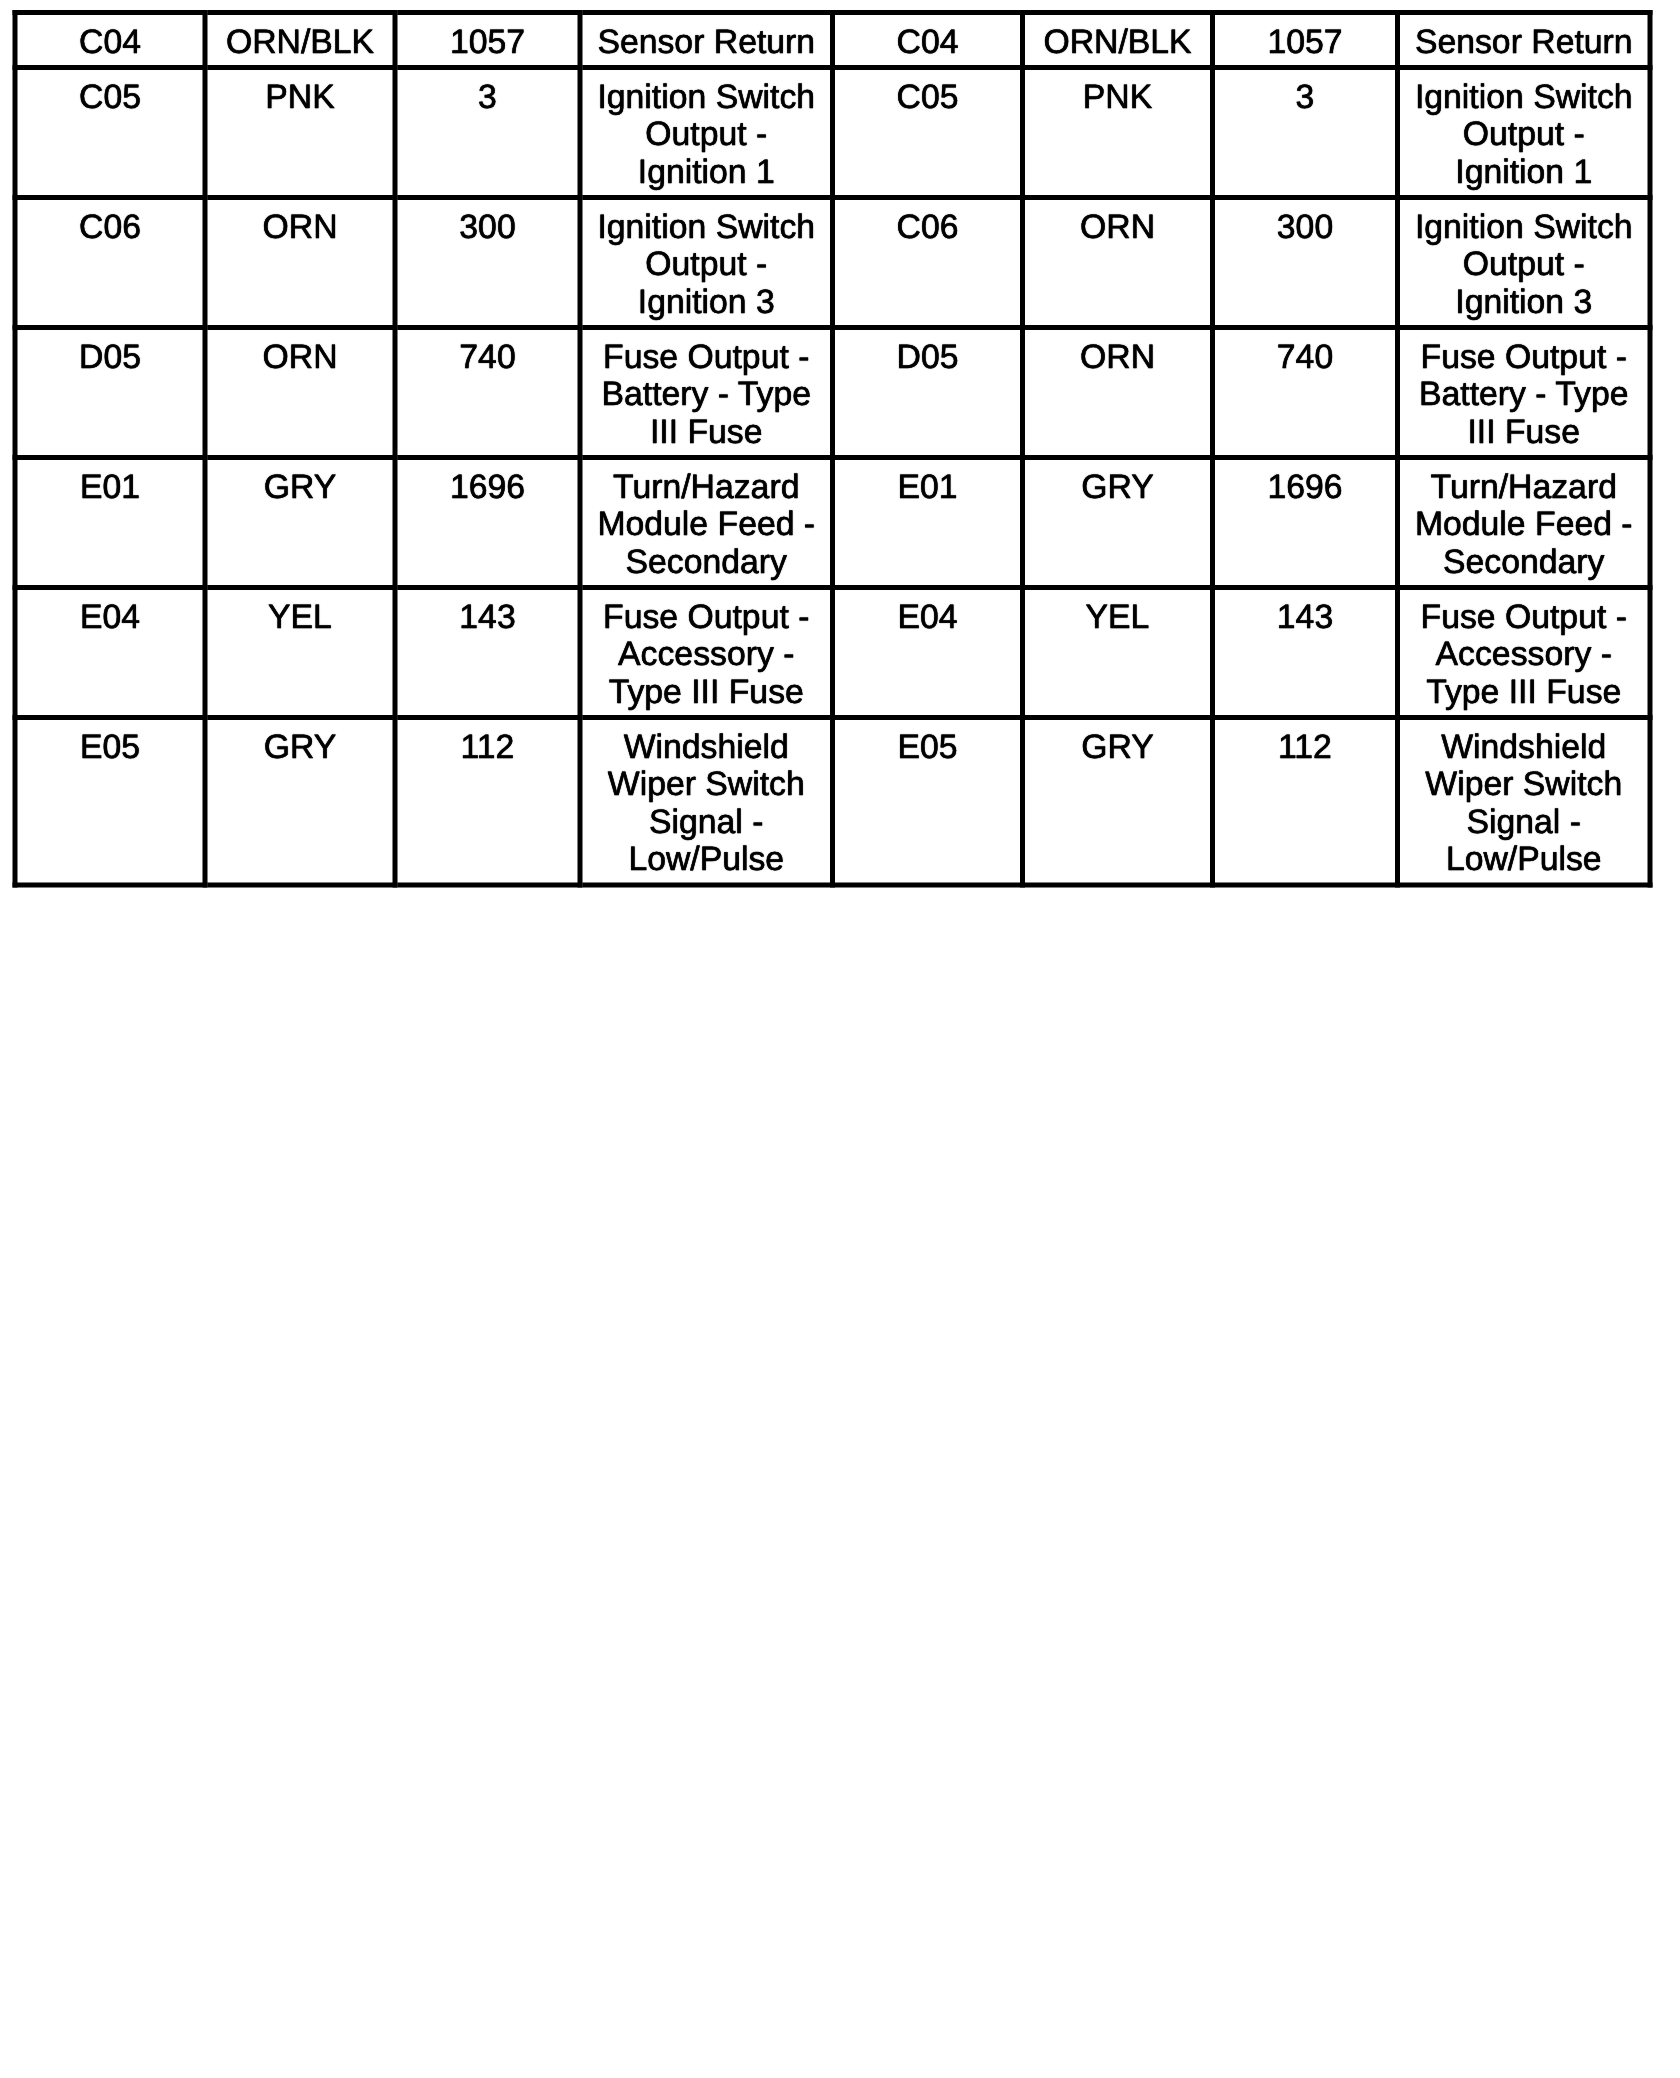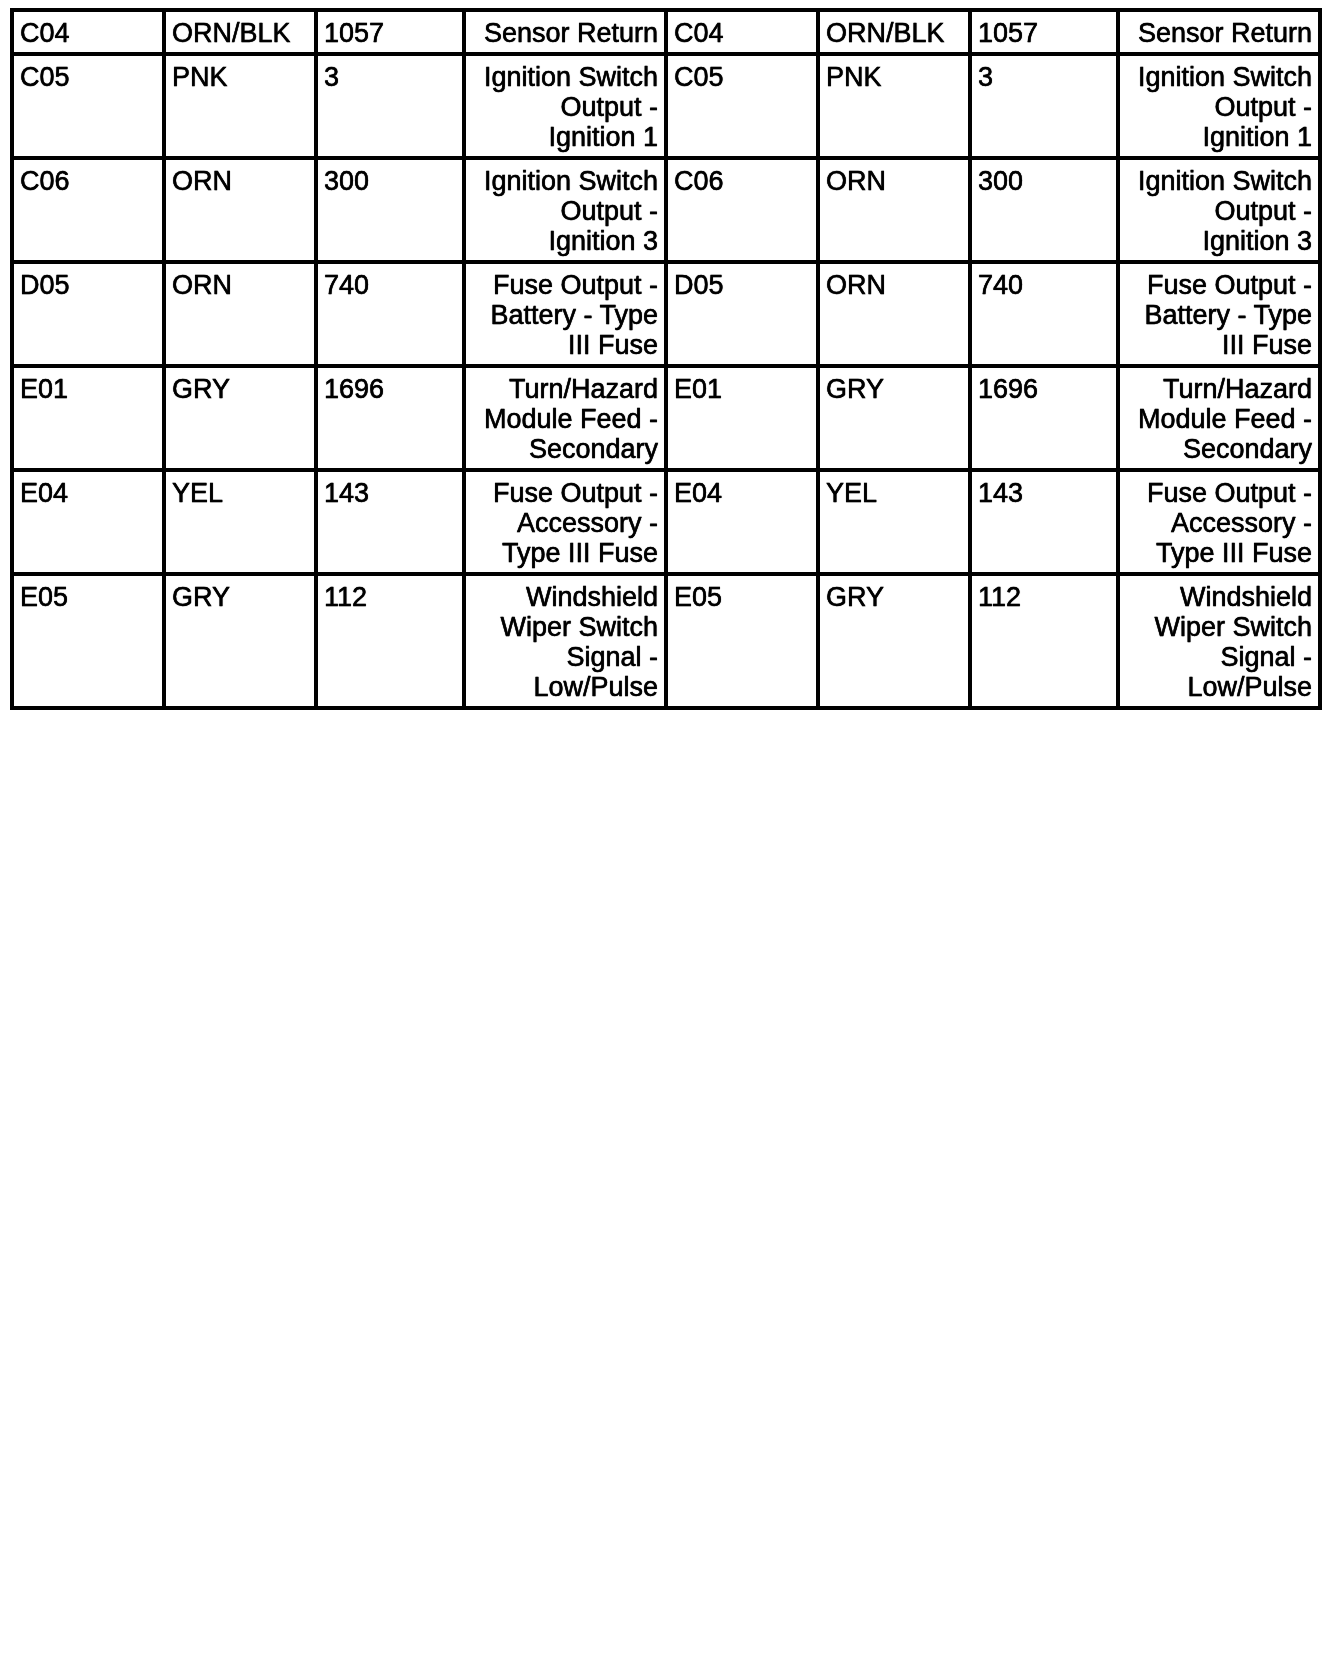--- a/index.html
+++ b/index.html
@@ -32,30 +32,30 @@
     font-size: 27px;
     line-height: 30px;
     font-weight: 400;
     color: #000000;
     padding: 6px 6px 4px 6px;
     text-shadow: 0 0 1px rgba(0,0,0,0.85), 0 0 0.5px rgba(0,0,0,0.6);
     -webkit-text-stroke: 0.35px #000000;
     overflow: hidden;
   }
   td.cell-center {
-    text-align: left;
+    text-align: center;
   }
   td.cell-color {
-    text-align: left;
+    text-align: center;
     word-break: break-all;
     padding-left: 18px;
     padding-right: 18px;
   }
   td.cell-function {
-    text-align: right;
+    text-align: center;
     padding: 6px 21.5px 4px 10px;
     overflow-wrap: break-word;
   }
 </style>
 </head>
 <body>
 
 <div class="sheet">
   <table class="pinout">
     <colgroup>

